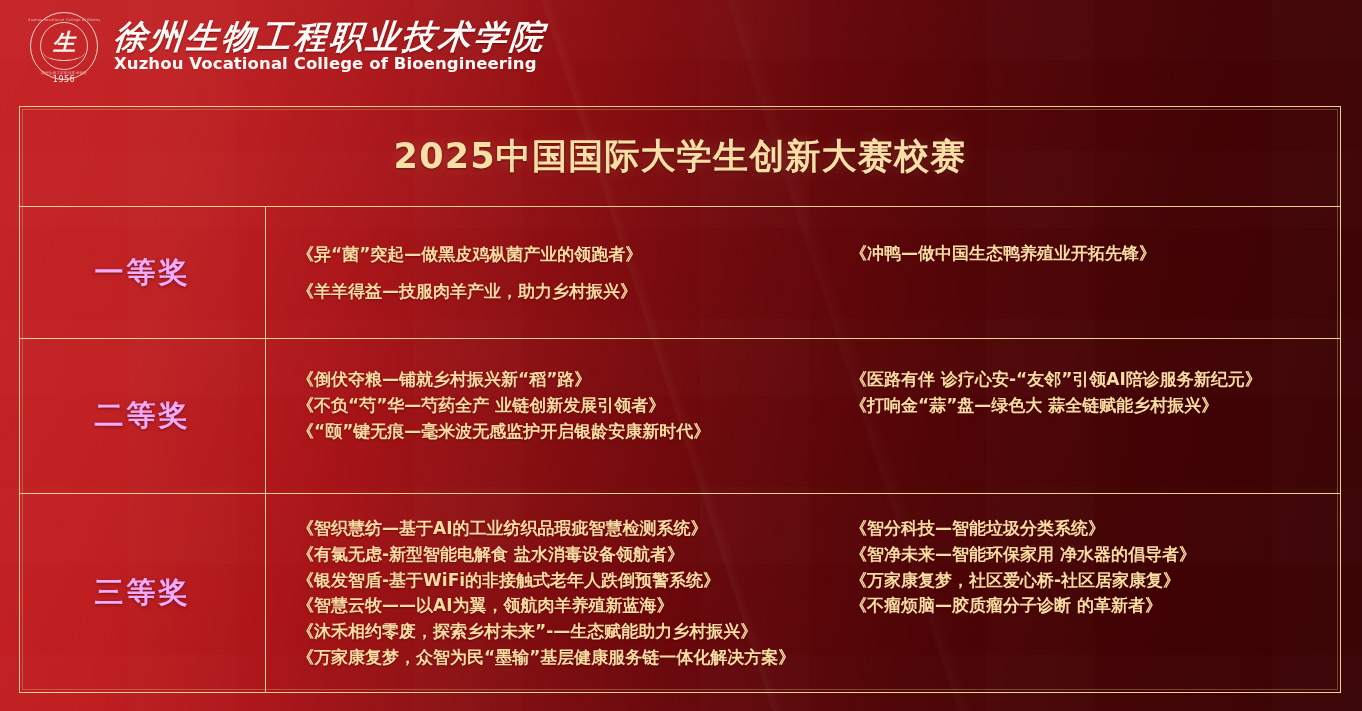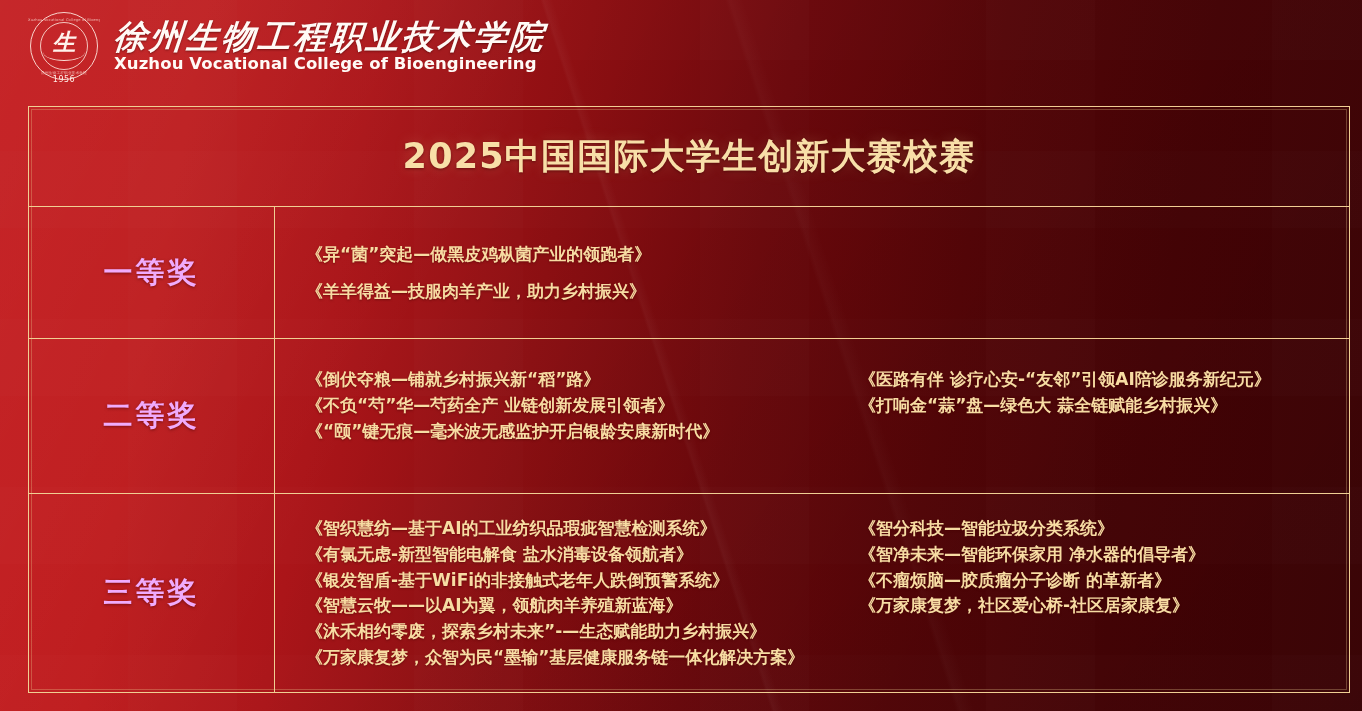--- a/index.html
+++ b/index.html
@@ -150,21 +150,20 @@
   #award-table {
     position: absolute;
     left: 19px;
     top: 106px;
     width: 1322px;
     height: 587px;
     border: 1.6px solid #f0cf93;
     z-index: 5;
     display: flex;
     flex-direction: column;
-    margin-left: 9px;
   }
   #award-table::after {
     content: "";
     position: absolute;
     inset: 2px;
     border: 0.8px solid rgba(240,207,147,.30);
     pointer-events: none;
   }
 
   #table-title-row {
@@ -276,20 +275,23 @@
 
   <div class="award-row r1">
     <div class="rank-cell">
       <div class="rank-label">一等奖</div>
     </div>
     <div class="items-cell">
       <div class="col col-left">
         <div class="item">《异“菌”突起—做黑皮鸡枞菌产业的领跑者》</div>
         <div class="item">《羊羊得益—技服肉羊产业，助力乡村振兴》</div>
       </div>
+      <div class="col col-right">
+        <div class="item">《冲鸭—做中国生态鸭养殖业开拓先锋》</div>
+      </div>
     </div>
   </div>
 
   <div class="award-row r2">
     <div class="rank-cell">
       <div class="rank-label">二等奖</div>
     </div>
     <div class="items-cell">
       <div class="col col-left">
         <div class="item">《倒伏夺粮—铺就乡村振兴新“稻”路》</div>
@@ -312,19 +314,19 @@
         <div class="item">《智织慧纺—基于AI的工业纺织品瑕疵智慧检测系统》</div>
         <div class="item">《有氯无虑-新型智能电解食 盐水消毒设备领航者》</div>
         <div class="item">《银发智盾-基于WiFi的非接触式老年人跌倒预警系统》</div>
         <div class="item">《智慧云牧——以AI为翼，领航肉羊养殖新蓝海》</div>
         <div class="item">《沐禾相约零废，探索乡村未来”-—生态赋能助力乡村振兴》</div>
         <div class="item">《万家康复梦，众智为民“墨输”基层健康服务链一体化解决方案》</div>
       </div>
       <div class="col col-right">
         <div class="item">《智分科技—智能垃圾分类系统》</div>
         <div class="item">《智净未来—智能环保家用 净水器的倡导者》</div>
+        <div class="item">《万家康复梦，社区爱心桥-社区居家康复》</div>
         <div class="item">《不瘤烦脑—胶质瘤分子诊断 的革新者》</div>
-        <div class="item">《万家康复梦，社区爱心桥-社区居家康复》</div>
       </div>
     </div>
   </div>
 
 </div>
 
 </body></html>

